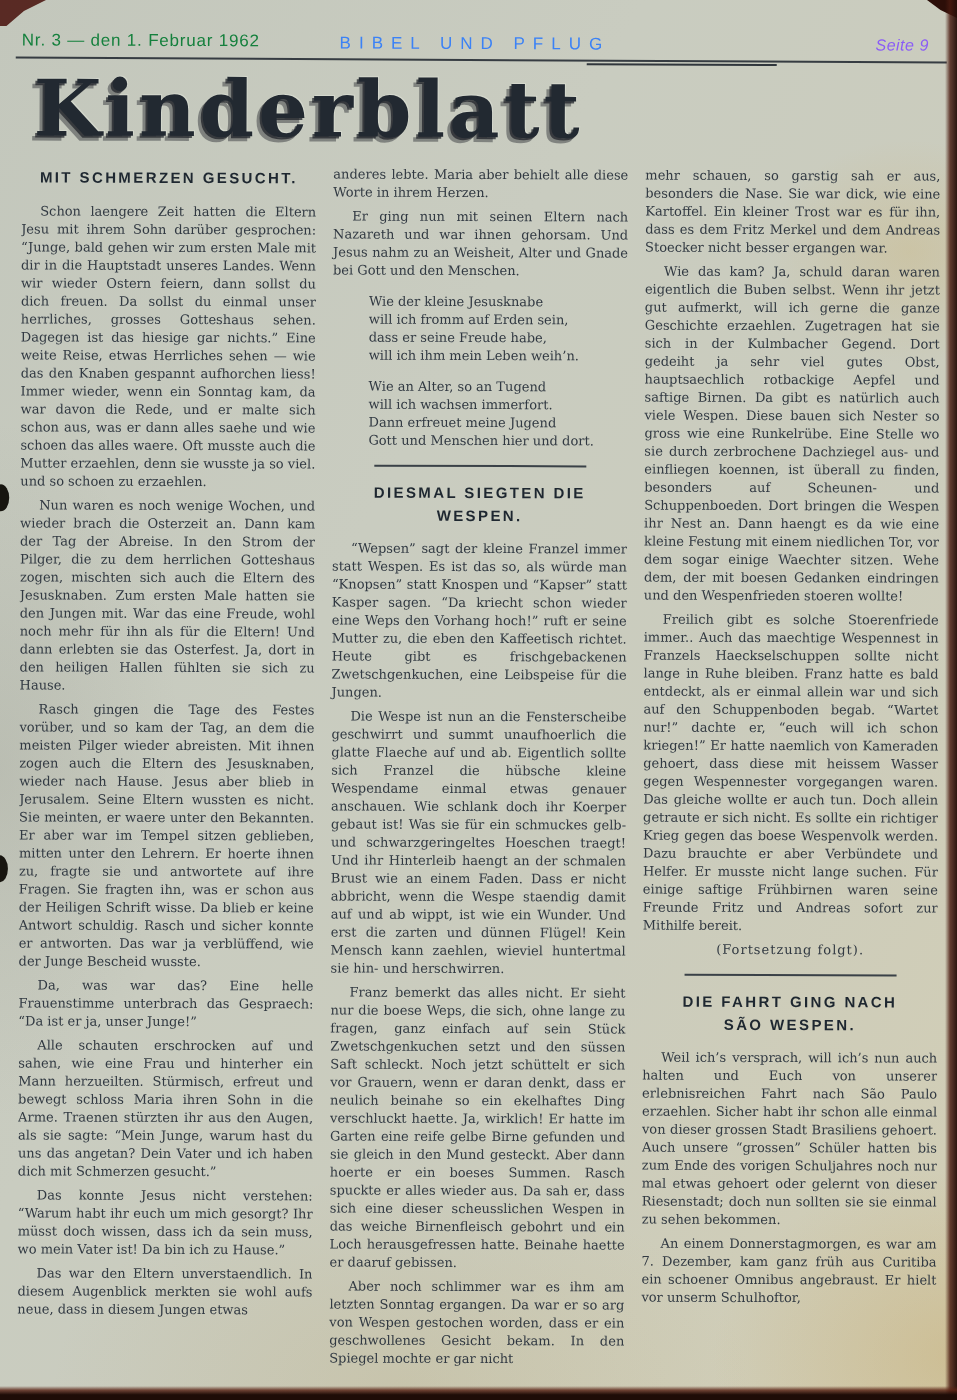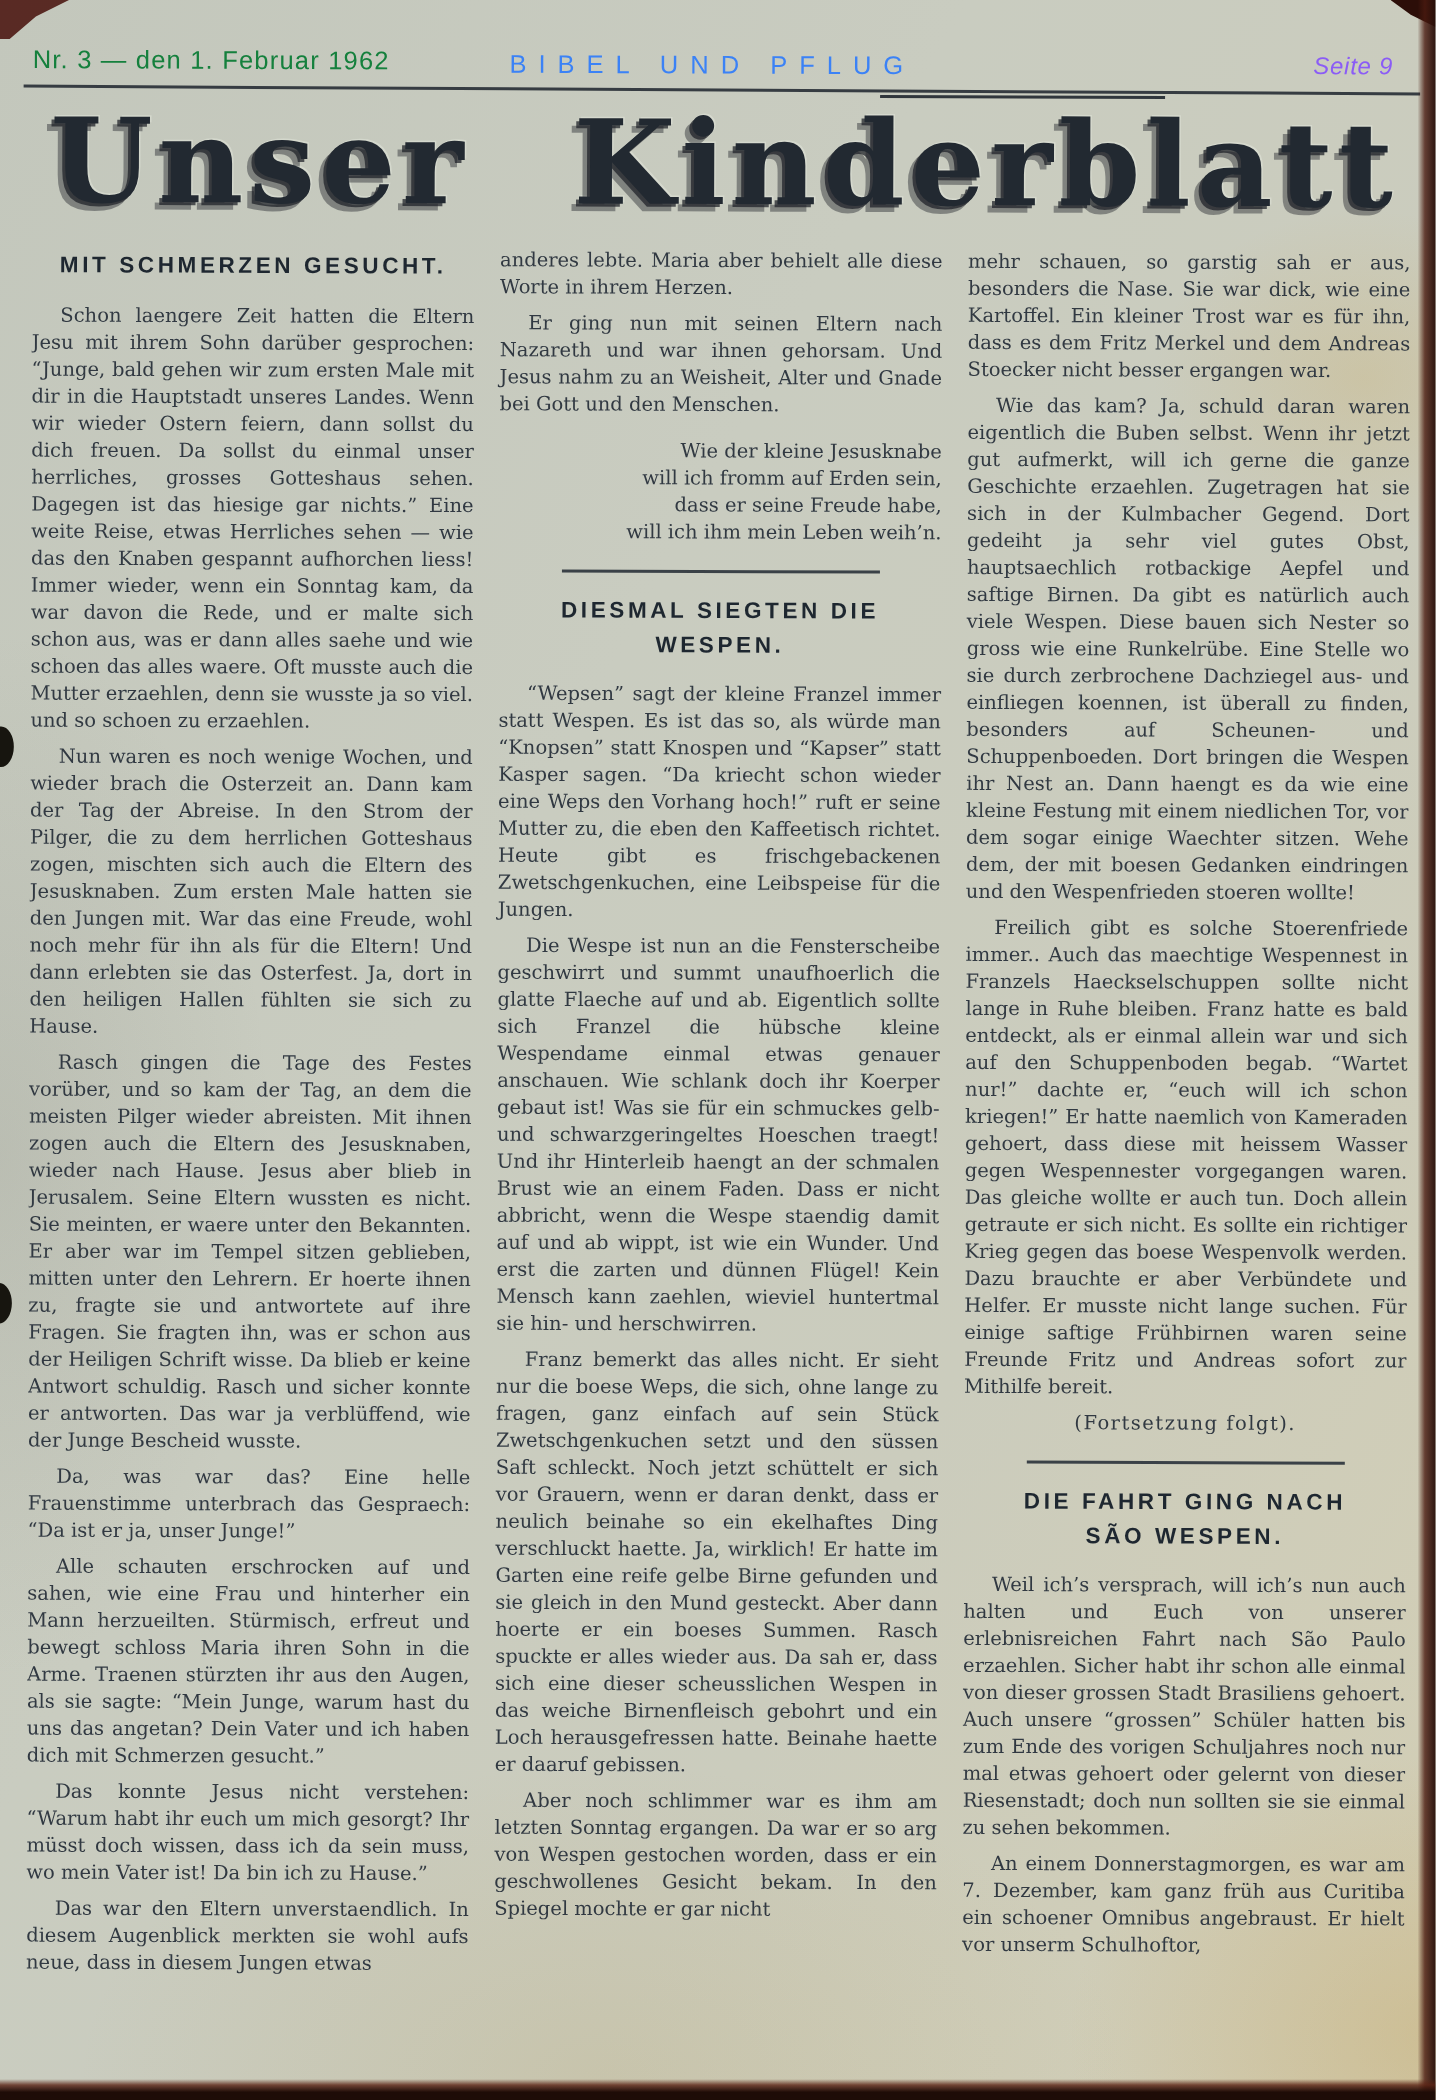--- a/index.html
+++ b/index.html
@@ -37,21 +37,21 @@
   .columns{position:absolute;top:166px;left:20px;right:18px;bottom:14px;display:flex;gap:17px;overflow:hidden;}
   .col{flex:1 1 0;font-size:13px;line-height:18px;text-align:justify;color:#313942;}
   .col p{margin:0 0 6px;text-indent:19px;}
   .col p.noindent{text-indent:0;}
   h2{
     font-family:"Liberation Sans",sans-serif;font-weight:bold;font-size:15px;
     letter-spacing:2.4px;text-align:center;color:#1e2730;margin:2px 0 13px;line-height:1.5;
   }
   h2.mid{margin-top:9px;}
   h2 .tline{display:block;}
-  .poem{margin:13px 0 13px 48px;text-align:right;line-height:18px;}
+  .poem{margin:13px 0 13px 36px;text-align:left;line-height:18px;}
   .rule-short{width:212px;height:2px;background:#3a4147;margin:15px auto 15px;}
   .cont{text-align:center;text-indent:0 !important;margin:2px 0 9px !important;letter-spacing:1px;}
 
   
   .edge-right{position:absolute;top:0;right:-2px;width:14px;height:1402px;
     background:linear-gradient(to right,rgba(60,22,14,0),rgba(74,26,16,.8) 35%,#1e0b07 100%);}
   .edge-bottom{position:absolute;left:0;right:0;bottom:-2px;height:16px;
     background:linear-gradient(to top,#1e0c07 45%,rgba(90,34,20,.8) 75%,rgba(90,34,20,0));}
   .corner-tl{position:absolute;top:0;left:0;width:46px;height:26px;background:#4a150f;opacity:.88;
     clip-path:polygon(0 0,100% 0,52% 42%,14% 100%,0 100%);}
@@ -68,21 +68,20 @@
 
   <div class="header">
     <span class="issue">Nr. 3 — den 1. Februar 1962</span>
     <span class="pub">BIBEL UND PFLUG</span>
     <span class="pageno">Seite 9</span>
     <div class="rule"></div>
     <div class="rule2"></div>
   </div>
 
   <div class="masthead">
-    <span>Unser</span>
     <span>Kinderblatt</span>
   </div>
 
   <div class="columns">
 
     <div class="col">
       <h2>MIT SCHMERZEN GESUCHT.</h2>
       <p>Schon laengere Zeit hatten die Eltern Jesu mit ihrem Sohn darüber gesprochen: “Junge, bald gehen wir zum ersten Male mit dir in die Hauptstadt unseres Landes. Wenn wir wieder Ostern feiern, dann sollst du dich freuen. Da sollst du einmal unser herrliches, grosses Gotteshaus sehen. Dagegen ist das hiesige gar nichts.” Eine weite Reise, etwas Herrliches sehen — wie das den Knaben gespannt aufhorchen liess! Immer wieder, wenn ein Sonntag kam, da war davon die Rede, und er malte sich schon aus, was er dann alles saehe und wie schoen das alles waere. Oft musste auch die Mutter erzaehlen, denn sie wusste ja so viel. und so schoen zu erzaehlen.</p>
       <p>Nun waren es noch wenige Wochen, und wieder brach die Osterzeit an. Dann kam der Tag der Abreise. In den Strom der Pilger, die zu dem herrlichen Gotteshaus zogen, mischten sich auch die Eltern des Jesusknaben. Zum ersten Male hatten sie den Jungen mit. War das eine Freude, wohl noch mehr für ihn als für die Eltern! Und dann erlebten sie das Osterfest. Ja, dort in den heiligen Hallen fühlten sie sich zu Hause.</p>
       <p>Rasch gingen die Tage des Festes vorüber, und so kam der Tag, an dem die meisten Pilger wieder abreisten. Mit ihnen zogen auch die Eltern des Jesusknaben, wieder nach Hause. Jesus aber blieb in Jerusalem. Seine Eltern wussten es nicht. Sie meinten, er waere unter den Bekannten. Er aber war im Tempel sitzen geblieben, mitten unter den Lehrern. Er hoerte ihnen zu, fragte sie und antwortete auf ihre Fragen. Sie fragten ihn, was er schon aus der Heiligen Schrift wisse. Da blieb er keine Antwort schuldig. Rasch und sicher konnte er antworten. Das war ja verblüffend, wie der Junge Bescheid wusste.</p>
@@ -93,20 +92,26 @@
     </div>
 
     <div class="col">
       <p class="noindent">anderes lebte. Maria aber behielt alle diese Worte in ihrem Herzen.</p>
       <p>Er ging nun mit seinen Eltern nach Nazareth und war ihnen gehorsam. Und Jesus nahm zu an Weisheit, Alter und Gnade bei Gott und den Menschen.</p>
       <div class="poem">
         <div>Wie der kleine Jesusknabe</div>
         <div>will ich fromm auf Erden sein,</div>
         <div>dass er seine Freude habe,</div>
         <div>will ich ihm mein Leben weih’n.</div>
+      </div>
+      <div class="poem">
+        <div>Wie an Alter, so an Tugend</div>
+        <div>will ich wachsen immerfort.</div>
+        <div>Dann erfreuet meine Jugend</div>
+        <div>Gott und Menschen hier und dort.</div>
       </div>
       <div class="rule-short"></div>
       <h2 class="mid">DIESMAL SIEGTEN DIE WESPEN.</h2>
       <p>“Wepsen” sagt der kleine Franzel immer statt Wespen. Es ist das so, als würde man “Knopsen” statt Knospen und “Kapser” statt Kasper sagen. “Da kriecht schon wieder eine Weps den Vorhang hoch!” ruft er seine Mutter zu, die eben den Kaffeetisch richtet. Heute gibt es frischgebackenen Zwetschgenkuchen, eine Leibspeise für die Jungen.</p>
       <p>Die Wespe ist nun an die Fensterscheibe geschwirrt und summt unaufhoerlich die glatte Flaeche auf und ab. Eigentlich sollte sich Franzel die hübsche kleine Wespendame einmal etwas genauer anschauen. Wie schlank doch ihr Koerper gebaut ist! Was sie für ein schmuckes gelb- und schwarzgeringeltes Hoeschen traegt! Und ihr Hinterleib haengt an der schmalen Brust wie an einem Faden. Dass er nicht abbricht, wenn die Wespe staendig damit auf und ab wippt, ist wie ein Wunder. Und erst die zarten und dünnen Flügel! Kein Mensch kann zaehlen, wieviel huntertmal sie hin- und herschwirren.</p>
       <p>Franz bemerkt das alles nicht. Er sieht nur die boese Weps, die sich, ohne lange zu fragen, ganz einfach auf sein Stück Zwetschgenkuchen setzt und den süssen Saft schleckt. Noch jetzt schüttelt er sich vor Grauern, wenn er daran denkt, dass er neulich beinahe so ein ekelhaftes Ding verschluckt haette. Ja, wirklich! Er hatte im Garten eine reife gelbe Birne gefunden und sie gleich in den Mund gesteckt. Aber dann hoerte er ein boeses Summen. Rasch spuckte er alles wieder aus. Da sah er, dass sich eine dieser scheusslichen Wespen in das weiche Birnenfleisch gebohrt und ein Loch herausgefressen hatte. Beinahe haette er daaruf gebissen.</p>
       <p>Aber noch schlimmer war es ihm am letzten Sonntag ergangen. Da war er so arg von Wespen gestochen worden, dass er ein geschwollenes Gesicht bekam. In den Spiegel mochte er gar nicht</p>
     </div>
 
     <div class="col">

